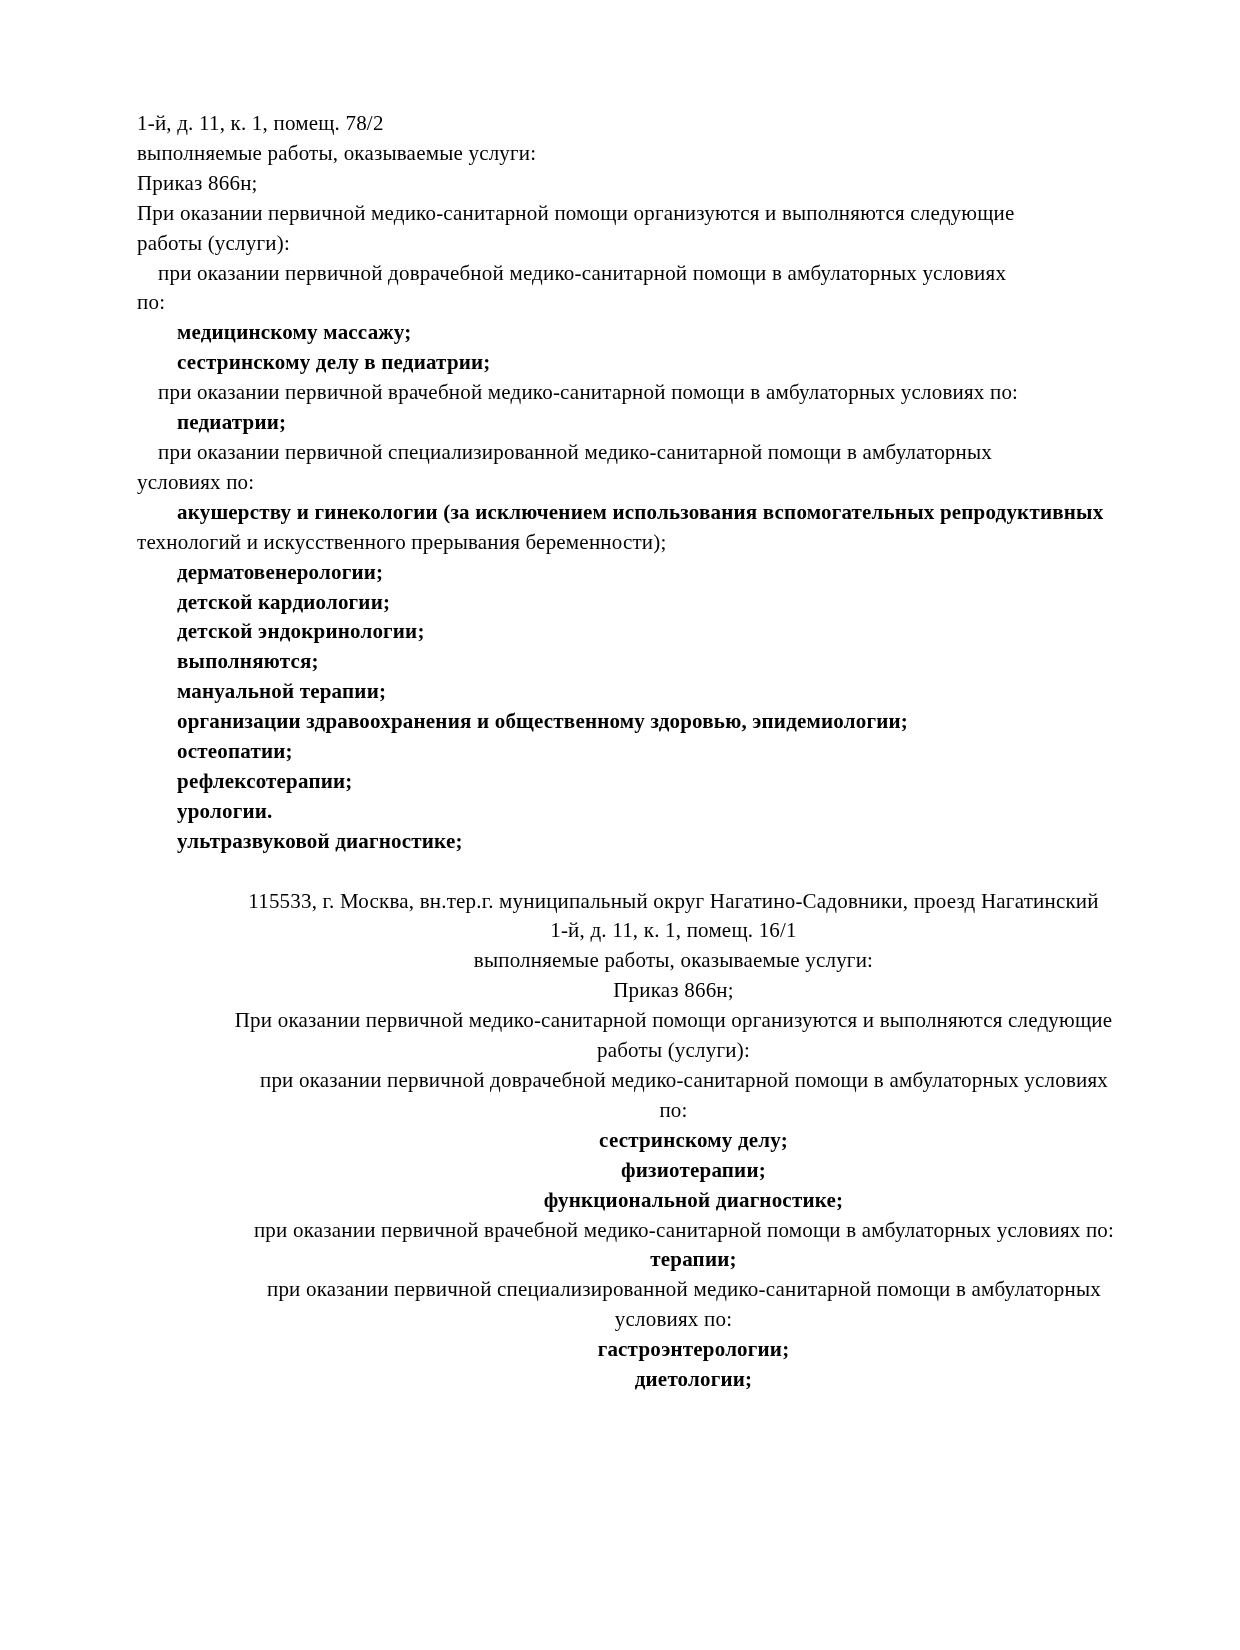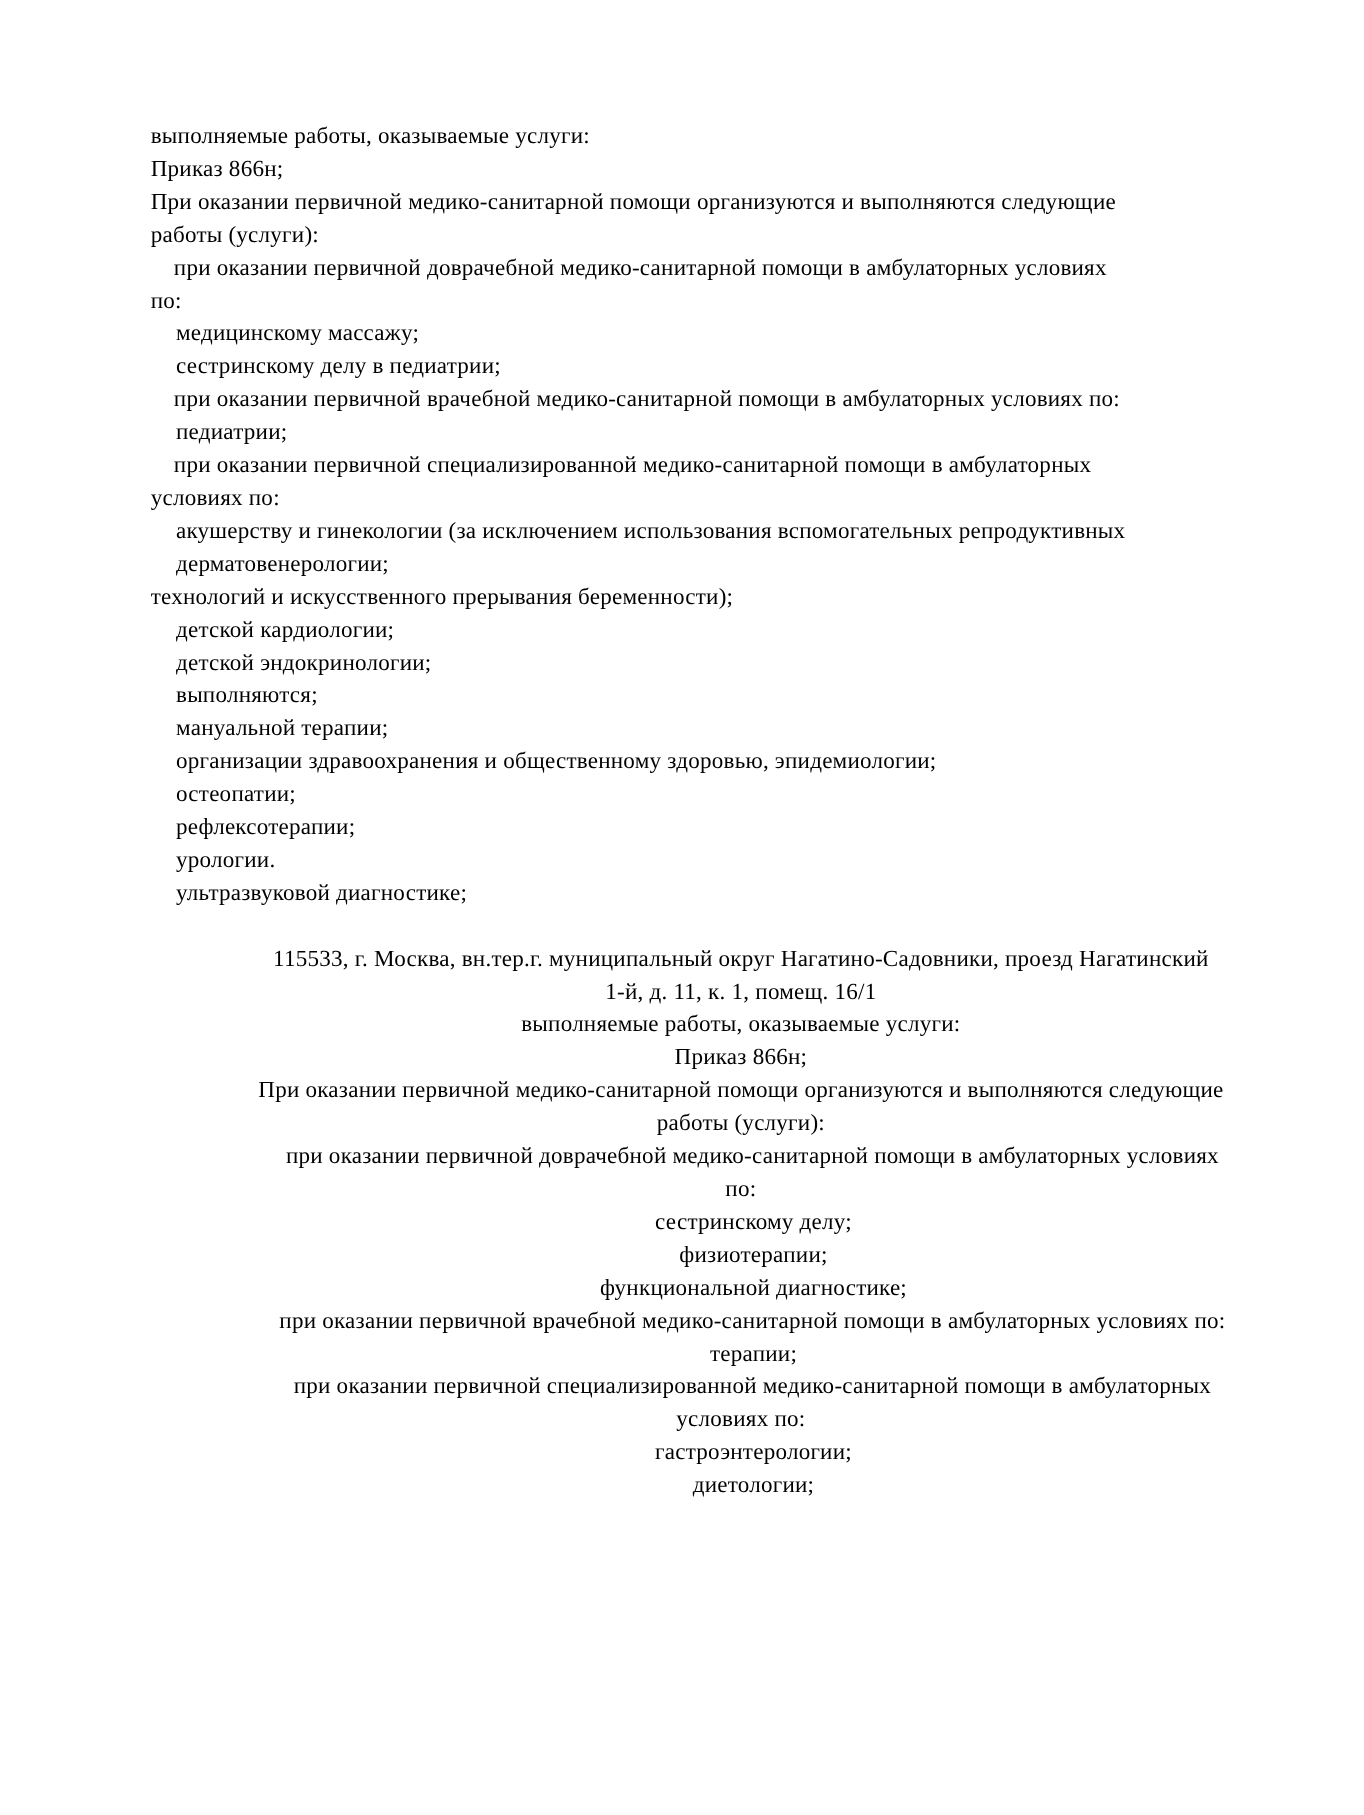--- a/index.html
+++ b/index.html
@@ -23,43 +23,44 @@
   .block { display: block; }
   .block + .block { margin-top: 29.9px; text-align: center; }
   .line {
     font-size: 21px;
     line-height: 29.9px;
     white-space: pre;
     letter-spacing: 0.2px;
   }
   .i0 { margin-left: 0; }
   .i1 { margin-left: 21px; }
-  .i2 { margin-left: 23px; }
+  .i2 { margin-left: 40px; font-weight: bold; }
 </style>
 </head>
 <body>
 
 <main class="doc">
   <div>
       <section class="block">
+        <div class="line i0">1-й, д. 11, к. 1, помещ. 78/2</div>
         <div class="line i0">выполняемые работы, оказываемые услуги:</div>
         <div class="line i0">Приказ 866н;</div>
         <div class="line i0">При оказании первичной медико-санитарной помощи организуются и выполняются следующие</div>
         <div class="line i0">работы (услуги):</div>
         <div class="line i1">при оказании первичной доврачебной медико-санитарной помощи в амбулаторных условиях</div>
         <div class="line i0">по:</div>
         <div class="line i2">медицинскому массажу;</div>
         <div class="line i2">сестринскому делу в педиатрии;</div>
         <div class="line i1">при оказании первичной врачебной медико-санитарной помощи в амбулаторных условиях по:</div>
         <div class="line i2">педиатрии;</div>
         <div class="line i1">при оказании первичной специализированной медико-санитарной помощи в амбулаторных</div>
         <div class="line i0">условиях по:</div>
         <div class="line i2">акушерству и гинекологии (за исключением использования вспомогательных репродуктивных</div>
+        <div class="line i0">технологий и искусственного прерывания беременности);</div>
         <div class="line i2">дерматовенерологии;</div>
-        <div class="line i0">технологий и искусственного прерывания беременности);</div>
         <div class="line i2">детской кардиологии;</div>
         <div class="line i2">детской эндокринологии;</div>
         <div class="line i2">выполняются;</div>
         <div class="line i2">мануальной терапии;</div>
         <div class="line i2">организации здравоохранения и общественному здоровью, эпидемиологии;</div>
         <div class="line i2">остеопатии;</div>
         <div class="line i2">рефлексотерапии;</div>
         <div class="line i2">урологии.</div>
         <div class="line i2">ультразвуковой диагностике;</div>
       </section>

